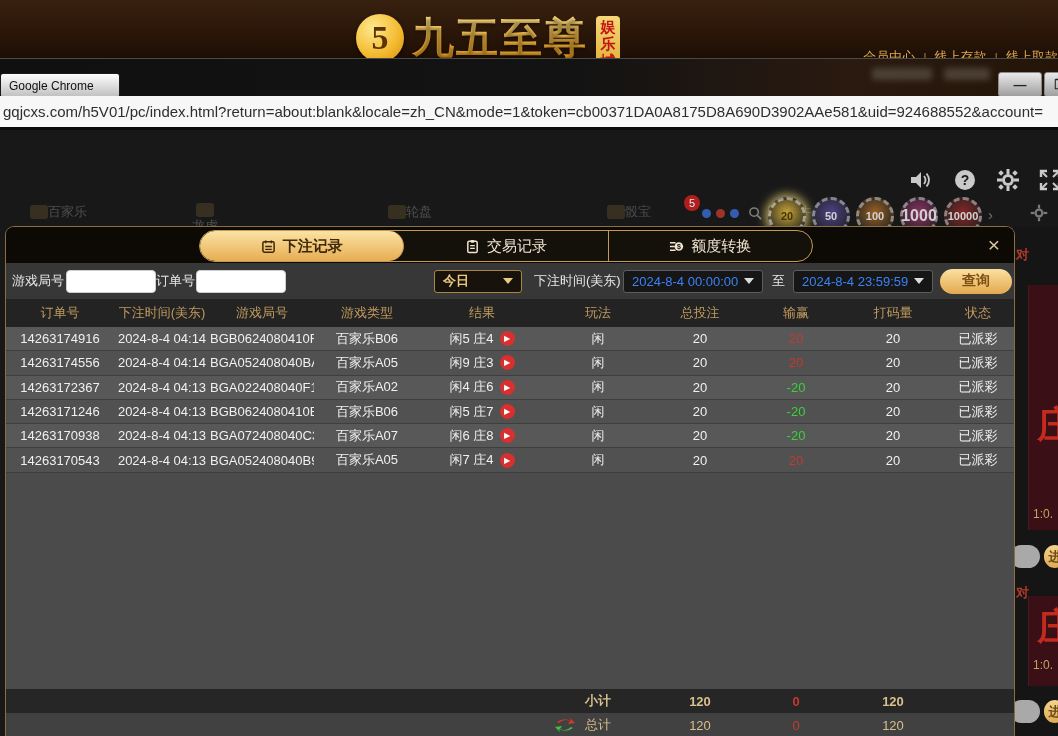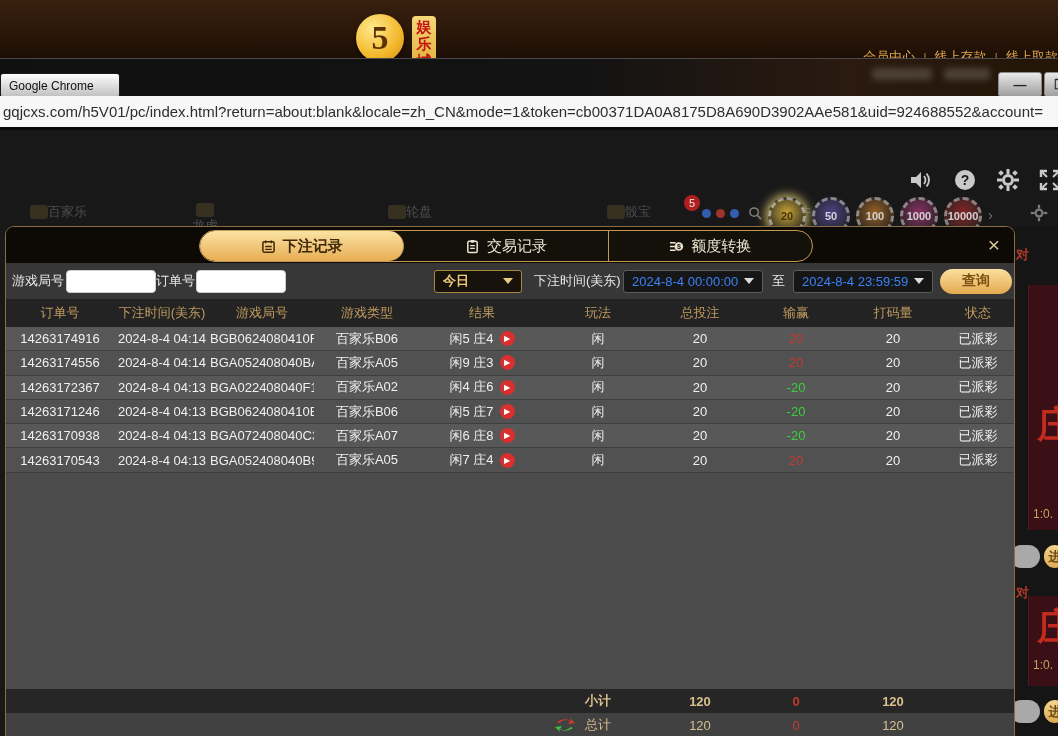--- a/index.html
+++ b/index.html
@@ -126,20 +126,21 @@
   svg{display:block;}
 </style>
 </head>
 <body>
 
 <div class="screen">
 
   <div class="abs site-header"></div>
   <div class="abs logo-wrap">
     <div class="logo-circle">5</div>
+    <div class="logo-text">九五至尊</div>
     <div class="logo-badge">
       <span>娱</span>
       <span>乐</span>
       <span>城</span>
     </div>
   </div>
   <div class="abs header-links" id="header-links">
       <span>会员中心</span>
       <span class="sep">|</span>
       <span>线上存款</span>
@@ -226,21 +227,21 @@
   <div class="abs" style="left:748px;top:206px;opacity:.7;">
     <svg viewBox="0 0 16 16" width="15" height="15" stroke="#aaa" stroke-width="1.6" fill="none">
         <circle cx="6.5" cy="6.5" r="4.5"></circle>
         <path d="M10 10 L14 14"></path>
       </svg>
   </div>
   <div id="chips-row">
       <div class="abs chip" style="left: 768px; top: 197px; width: 38px; height: 38px; background: radial-gradient(circle at 50% 40%, rgb(216, 178, 58), rgb(34, 34, 34) 95%); color: rgb(74, 53, 6); font-size: 11px; border: 3px dashed rgba(255, 255, 255, 0.55); box-sizing: border-box; box-shadow: rgba(240, 220, 120, 0.8) 0px 0px 10px 3px;">20</div>
       <div class="abs chip" style="left: 812px; top: 197px; width: 38px; height: 38px; background: radial-gradient(circle at 50% 40%, rgb(90, 79, 160), rgb(34, 34, 34) 95%); color: rgb(255, 255, 255); font-size: 11px; border: 3px dashed rgba(255, 255, 255, 0.55); box-sizing: border-box; opacity: 0.8;">50</div>
       <div class="abs chip" style="left: 856px; top: 197px; width: 38px; height: 38px; background: radial-gradient(circle at 50% 40%, rgb(184, 116, 42), rgb(34, 34, 34) 95%); color: rgb(255, 255, 255); font-size: 11px; border: 3px dashed rgba(255, 255, 255, 0.55); box-sizing: border-box; opacity: 0.8;">100</div>
-      <div class="abs chip" style="left: 900px; top: 197px; width: 38px; height: 38px; background: radial-gradient(circle at 50% 40%, rgb(168, 58, 122), rgb(34, 34, 34) 95%); color: rgb(255, 255, 255); font-size: 11px; border: 3px dashed rgba(255, 255, 255, 0.55); box-sizing: border-box; opacity: 0.8;">1000</div>
+      <div class="abs chip" style="left: 900px; top: 197px; width: 38px; height: 38px; background: radial-gradient(circle at 50% 40%, rgb(168, 58, 122), rgb(34, 34, 34) 95%); color: rgb(255, 255, 255); font-size: 16px; border: 3px dashed rgba(255, 255, 255, 0.55); box-sizing: border-box; opacity: 0.8;">1000</div>
       <div class="abs chip" style="left: 944px; top: 197px; width: 38px; height: 38px; background: radial-gradient(circle at 50% 40%, rgb(163, 43, 43), rgb(34, 34, 34) 95%); color: rgb(255, 255, 255); font-size: 11px; border: 3px dashed rgba(255, 255, 255, 0.55); box-sizing: border-box; opacity: 0.8;">10000</div>
     </div>
   <div class="abs" style="left:988px;top:206px;color:#999;font-size:15px;opacity:.7;">›</div>
   <div class="abs" style="left:1030px;top:204px;opacity:.6;">
     <svg viewBox="0 0 24 24" width="18" height="18">
         <g fill="#bbb">
           <circle cx="12" cy="12" r="6"></circle>
           <rect x="10.5" y="1" width="3" height="5"></rect>
           <rect x="10.5" y="18" width="3" height="5"></rect>
           <rect x="1" y="10.5" width="5" height="3"></rect>

